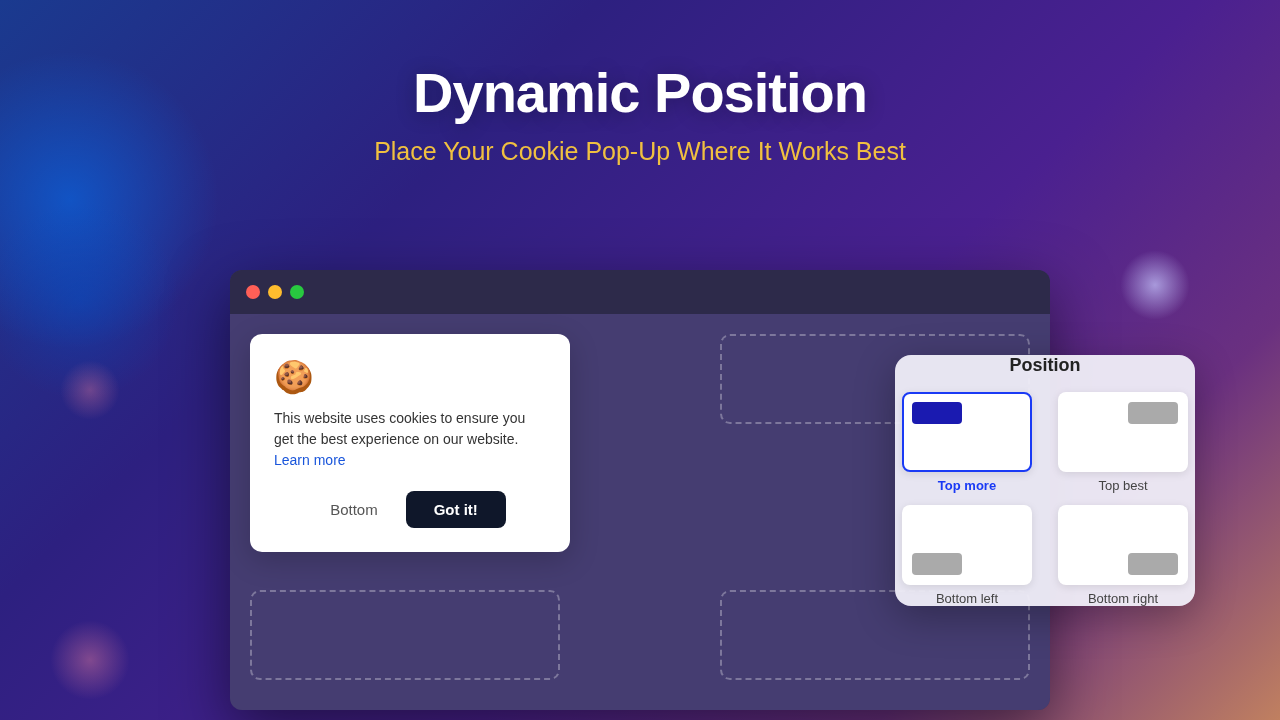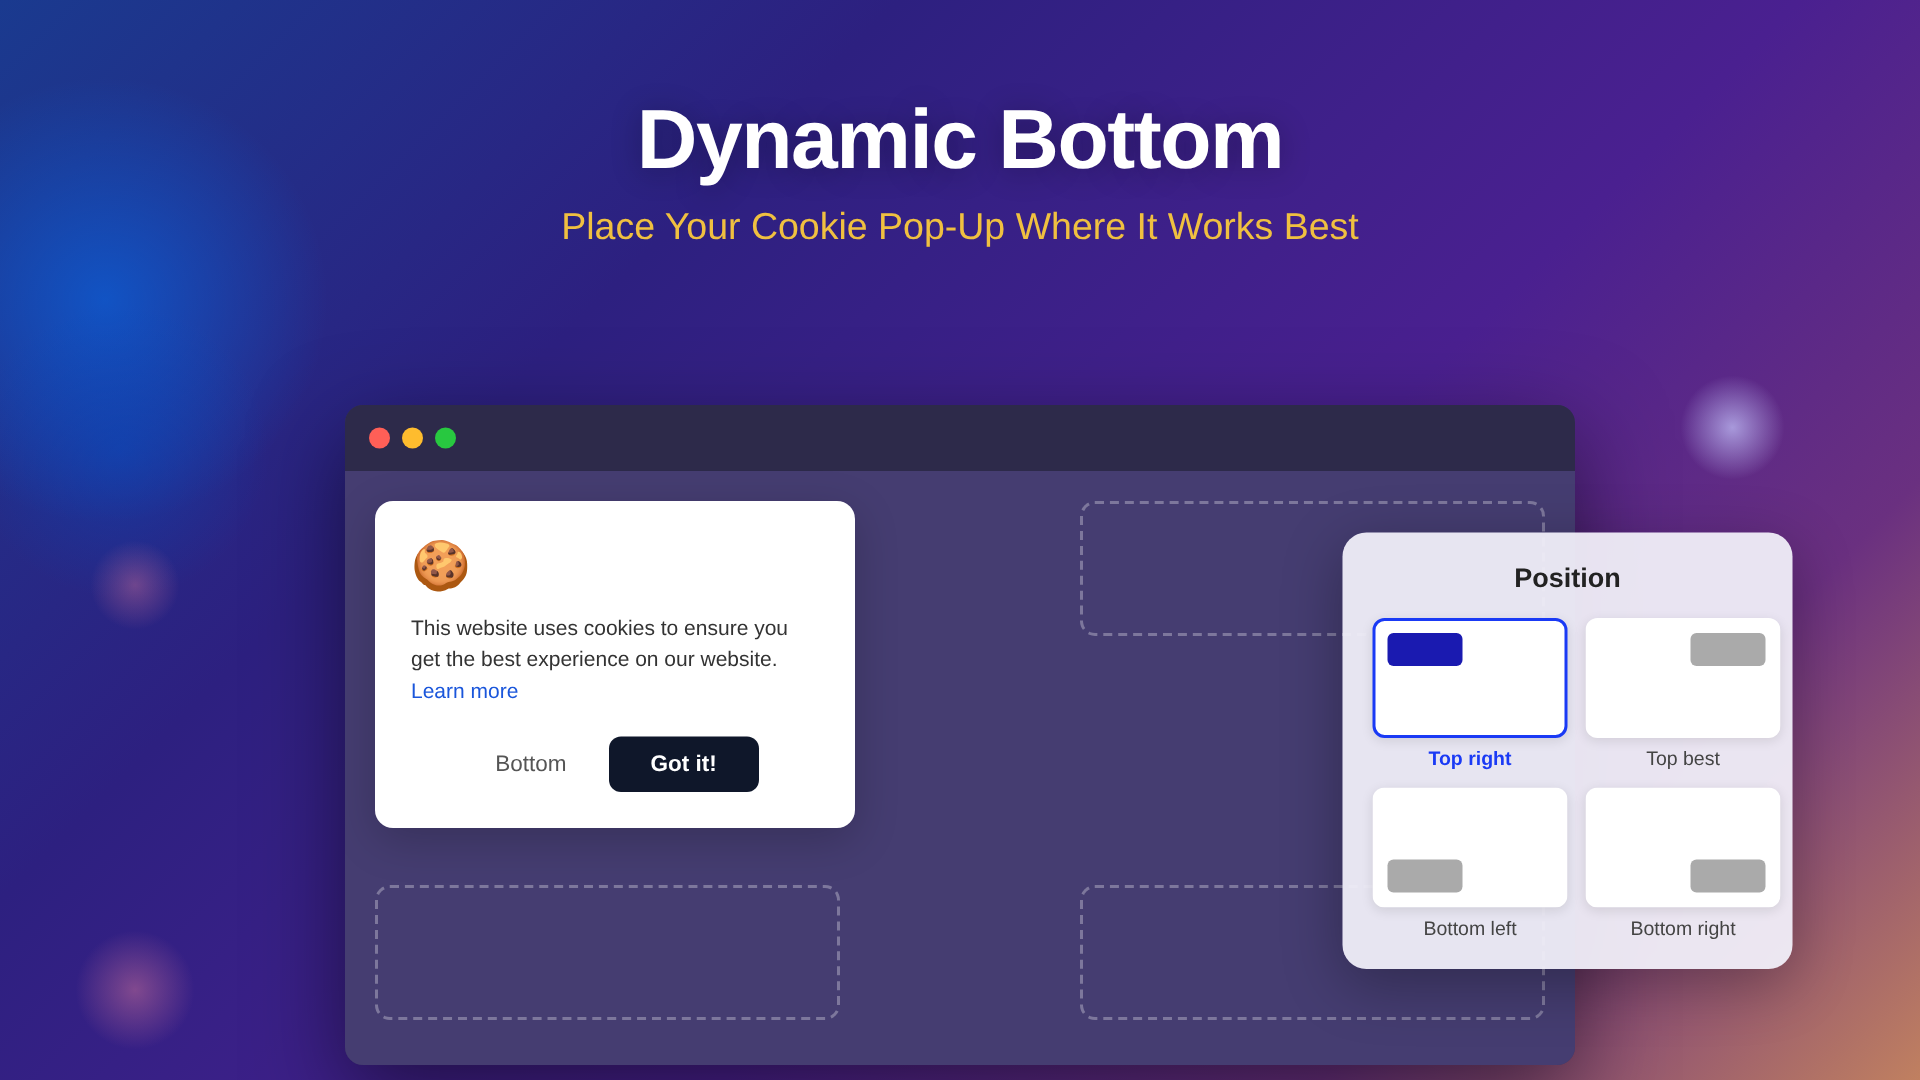--- a/index.html
+++ b/index.html
@@ -197,21 +197,20 @@
     }
 
     
     .position-panel {
       position: absolute;
       top: 355px;
       right: 85px;
       width: 300px;
       background: rgba(240, 238, 248, 0.95);
       border-radius: 16px;
-      padding: 20px;
       box-shadow: 0 10px 40px rgba(0,0,0,0.3);
       z-index: 20;
     }
 
     .position-title {
       font-size: 18px;
       font-weight: 600;
       color: #222;
       text-align: center;
       margin-bottom: 16px;
@@ -288,21 +287,21 @@
 </head>
 <body>
 
 <div class="bg-blob bg-blob-1"></div>
 <div class="bg-blob bg-blob-2"></div>
 <div class="bg-blob bg-blob-3"></div>
 <div class="bg-blob bg-blob-4"></div>
 <div class="bg-blob bg-blob-5"></div>
 
 <div class="page-header">
-  <h1 class="page-title">Dynamic Bottom</h1>
+  <h1 class="page-title">Dynamic Position</h1>
   <p class="page-subtitle">Place Your Cookie Pop-Up Where It Works Best</p>
 </div>
 
 <div class="browser-window">
   <div class="browser-titlebar">
     <div class="traffic-light traffic-light-red"></div>
     <div class="traffic-light traffic-light-yellow"></div>
     <div class="traffic-light traffic-light-green"></div>
   </div>
 
@@ -328,21 +327,21 @@
 
 <div class="position-panel">
   <div class="position-title">Position</div>
 
   <div class="position-grid">
 
     <div class="position-item active">
       <div class="position-preview">
         <div class="preview-indicator top-left-indicator"></div>
       </div>
-      <span class="position-label">Top right</span>
+      <span class="position-label">Top more</span>
     </div>
 
     <div class="position-item">
       <div class="position-preview">
         <div class="preview-indicator top-right-indicator"></div>
       </div>
       <span class="position-label">Top best</span>
     </div>
 
     <div class="position-item">

